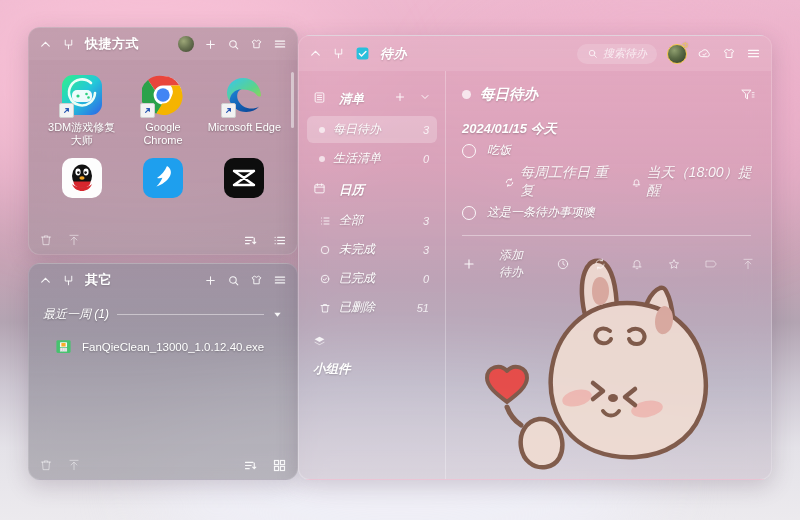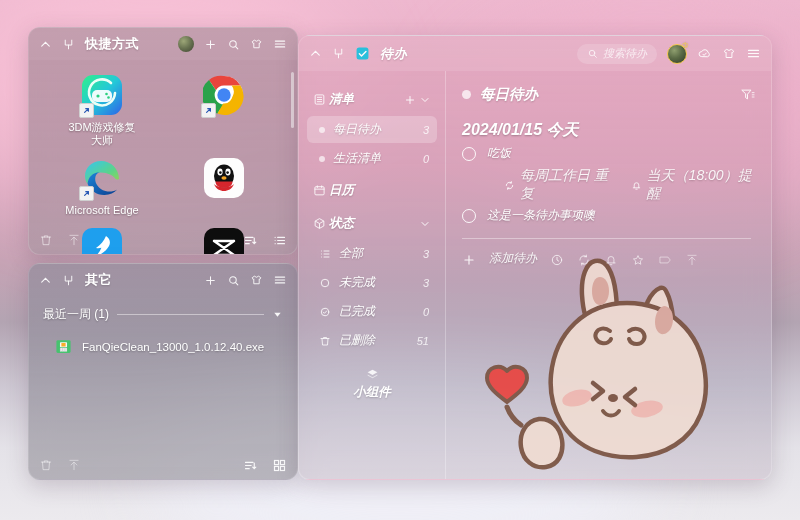--- a/index.html
+++ b/index.html
@@ -49,21 +49,21 @@
 
   
   #panel-shortcuts{
     left:28px; top:27px; width:270px; height:228px;
     background:linear-gradient(180deg, rgba(176,142,158,.78) 0%, rgba(168,140,155,.72) 55%, rgba(170,150,162,.70) 100%);
     border:1px solid rgba(255,255,255,.16);
   }
   #panel-shortcuts .panel-header{ background:rgba(255,255,255,.05); }
   .icon-grid{
     padding:10px 14px 0 14px;
-    display:grid; grid-template-columns:repeat(2,1fr);
+    display:grid; grid-template-columns:repeat(3,1fr);
     row-gap:4px; column-gap:4px;
   }
   .app-tile{
     display:flex; flex-direction:column; align-items:center; gap:5px;
     padding:4px 0 2px 0; border-radius:8px; cursor:pointer;
   }
   .app-ico{ width:42px; height:42px; position:relative; }
   .app-ico .shortcut-badge{
     position:absolute; left:-2px; bottom:-2px; width:15px; height:15px;
     background:#f2f2f2; border:1px solid #cfcfcf; border-radius:2px;
@@ -78,21 +78,21 @@
     border-radius:2px; background:rgba(255,255,255,.55);
   }
 
   
   #panel-others{
     left:28px; top:263px; width:270px; height:217px;
     background:linear-gradient(180deg, rgba(150,142,158,.76) 0%, rgba(150,146,158,.72) 45%, rgba(163,160,168,.74) 100%);
     border:1px solid rgba(255,255,255,.14);
   }
   .group-row{
-    display:flex; align-items:center; gap:8px; padding:10px 14px 0 14px; cursor:pointer;
+    display:flex; align-items:center; gap:8px; padding:10px 14px 0 14px; cursor:pointer;font-style:italic;
   }
   .group-title{ font-size:12px; color:#fff; white-space:nowrap; text-shadow:0 1px 2px rgba(0,0,0,.3); }
   .group-line{ flex:1 1 auto; height:1px; background:rgba(255,255,255,.45); }
   .file-row{
     display:flex; align-items:center; gap:10px;
     margin:12px 14px 0 22px; padding:3px 4px; border-radius:6px; cursor:pointer;
   }
   .file-name{ font-size:11.5px; color:#fff; text-shadow:0 1px 2px rgba(0,0,0,.3); }
 
   
@@ -119,51 +119,51 @@
     text-shadow:0 0 2px rgba(0,0,0,.3);
   }
   .todo-body{ display:flex; height:calc(100% - 35px); }
 
   
   .todo-sidebar{
     width:147px; flex:0 0 147px; padding:14px 8px 0 8px;
     border-right:1px solid rgba(255,255,255,.28);
   }
   .nav-section{
-    display:flex; align-items:center; gap:3px;
+    display:flex; align-items:flex-start; gap:13px;
     padding:6px 6px; border-radius:6px; cursor:pointer;
   }
   .nav-section .title{ font-size:12.5px; font-weight:700; color:#fff; text-shadow:0 1px 2px rgba(0,0,0,.2); }
   .nav-section .sp{ flex:1 1 auto; }
   .nav-item{
     display:flex; align-items:center; gap:8px;
     margin:2px 0; padding:5px 8px 5px 12px; border-radius:6px; cursor:pointer;
   }
   .nav-item.active{ background:rgba(255,255,255,.24); }
   .nav-item .dot{ width:6px;height:6px;border-radius:50%;background:rgba(255,255,255,.65); flex:0 0 6px;}
   .nav-item .label{ font-size:12px; color:#fff; text-shadow:0 1px 2px rgba(0,0,0,.22); }
   .nav-item .count{ margin-left:auto; font-size:11px; color:rgba(255,255,255,.8); }
 
   
   .todo-main{ flex:1 1 auto; padding:14px 16px 0 16px; position:relative; overflow:hidden; }
   .list-title-row{ display:flex; align-items:center; gap:9px; }
   .list-title-row .dot{ width:9px;height:9px;border-radius:50%;background:rgba(255,255,255,.72); }
   .list-title{ font-size:14.5px; font-weight:700; color:#fff; text-shadow:0 1px 2px rgba(0,0,0,.2); }
-  .date-row{ margin-top:16px; font-size:16px; font-weight:700; color:#fff; text-shadow:0 1px 2px rgba(0,0,0,.25); }
+  .date-row{ margin-top:16px; font-size:13px; font-weight:700; color:#fff; text-shadow:0 1px 2px rgba(0,0,0,.25); }
   .task{ margin-top:4px; cursor:pointer; }
   .task-main{ display:flex; align-items:center; gap:11px; }
   .checkbox{
     width:14px;height:14px;border-radius:50%;
     border:1.5px solid rgba(255,255,255,.92); flex:0 0 14px;
   }
   .task-text{ font-size:12px; color:#fff; text-shadow:0 1px 2px rgba(0,0,0,.25); }
   .task-meta{ display:flex; align-items:center; gap:18px; margin:5px 0 0 42px; }
   .meta{ display:flex; align-items:center; gap:5px; font-size:14px; color:rgba(255,255,255,.9); text-shadow:0 1px 2px rgba(0,0,0,.2);}
   .divider{ height:1px; background:rgba(255,255,255,.38); margin:14px 4px 0 0; }
-  .add-row{ display:flex; align-items:flex-end; gap:13px; margin-top:11px; cursor:pointer; }
+  .add-row{ display:flex; align-items:center; gap:23px; margin-top:11px; cursor:pointer; }
   .add-label{ font-size:12px; color:rgba(255,255,255,.92); text-shadow:0 1px 2px rgba(0,0,0,.2); }
 
   
   .mascot{ position:absolute; right:-6px; bottom:-14px; pointer-events:none; opacity:.92; }
 </style>
 </head>
 <body>
 
 <div class="bg-glow g1"></div>
 <div class="bg-glow g2"></div>
@@ -246,20 +246,21 @@
           <path d="M37.5 11.6A19 19 0 0 1 14.4 39.6l7.3-12.6a9.4 9.4 0 0 0 6.9-15.4z" fill="#f5b400"></path>
           <circle cx="21" cy="21" r="8.6" fill="#fff"></circle>
             <circle cx="21" cy="21" r="6.7" fill="#4285f4"></circle>
         </svg>
         <span class="shortcut-badge">
           <svg width="9" height="9" viewBox="0 0 12 12" fill="none" stroke="#2a59b5" stroke-width="1.6" stroke-linecap="round">
               <path d="M3.5 8.5L8.5 3.5M5 3.5h3.5V7"></path>
             </svg>
         </span>
       </div>
+      <div class="app-label">Google Chrome</div>
     </div>
 
     <div class="app-tile">
       <div class="app-ico">
         <svg width="42" height="42" viewBox="0 0 42 42">
           <defs>
               <linearGradient id="edg1" x1="0" y1="0" x2="1" y2="1">
             <stop offset="0%" stop-color="#37c6f0"></stop>
                 <stop offset="60%" stop-color="#5bd38b"></stop>
                 <stop offset="100%" stop-color="#9ad54c"></stop>
@@ -521,35 +522,20 @@
       <div class="nav-section" style="margin-top:4px;">
         <span class="ico">
           <svg width="13" height="13" viewBox="0 0 24 24" fill="none" stroke="#fff" stroke-width="1.7">
               <rect x="3.5" y="5" width="17" height="15" rx="2"></rect>
               <path d="M3.5 9.5h17M8 3.5v3M16 3.5v3" stroke-linecap="round"></path>
             </svg>
         </span>
         <span class="title">日历</span>
       </div>
 
-      <div class="nav-section" style="margin-top:4px;">
-        <span class="ico">
-          <svg width="13" height="13" viewBox="0 0 24 24" fill="none" stroke="#fff" stroke-width="1.7" stroke-linejoin="round">
-              <path d="M12 3l8 4.5v9L12 21l-8-4.5v-9z"></path>
-              <path d="M12 12l8-4.5M12 12v9M12 12L4 7.5"></path>
-            </svg>
-        </span>
-        <span class="title">状态</span>
-        <span class="sp"></span>
-        <span class="ico">
-          <svg width="12" height="12" viewBox="0 0 24 24" fill="none" stroke="#fff" stroke-width="2" stroke-linecap="round">
-              <polyline points="6,9 12,15 18,9"></polyline>
-            </svg>
-        </span>
-      </div>
 
       <div class="nav-item">
         <span class="ico">
           <svg width="12" height="12" viewBox="0 0 24 24" fill="none" stroke="#fff" stroke-width="1.8" stroke-linecap="round">
               <path d="M10 6h10M10 12h10M10 18h10M5 6h.01M5 12h.01M5 18h.01"></path>
             </svg>
         </span>
         <span class="label">全部</span>
         <span class="count">3</span>
       </div>

